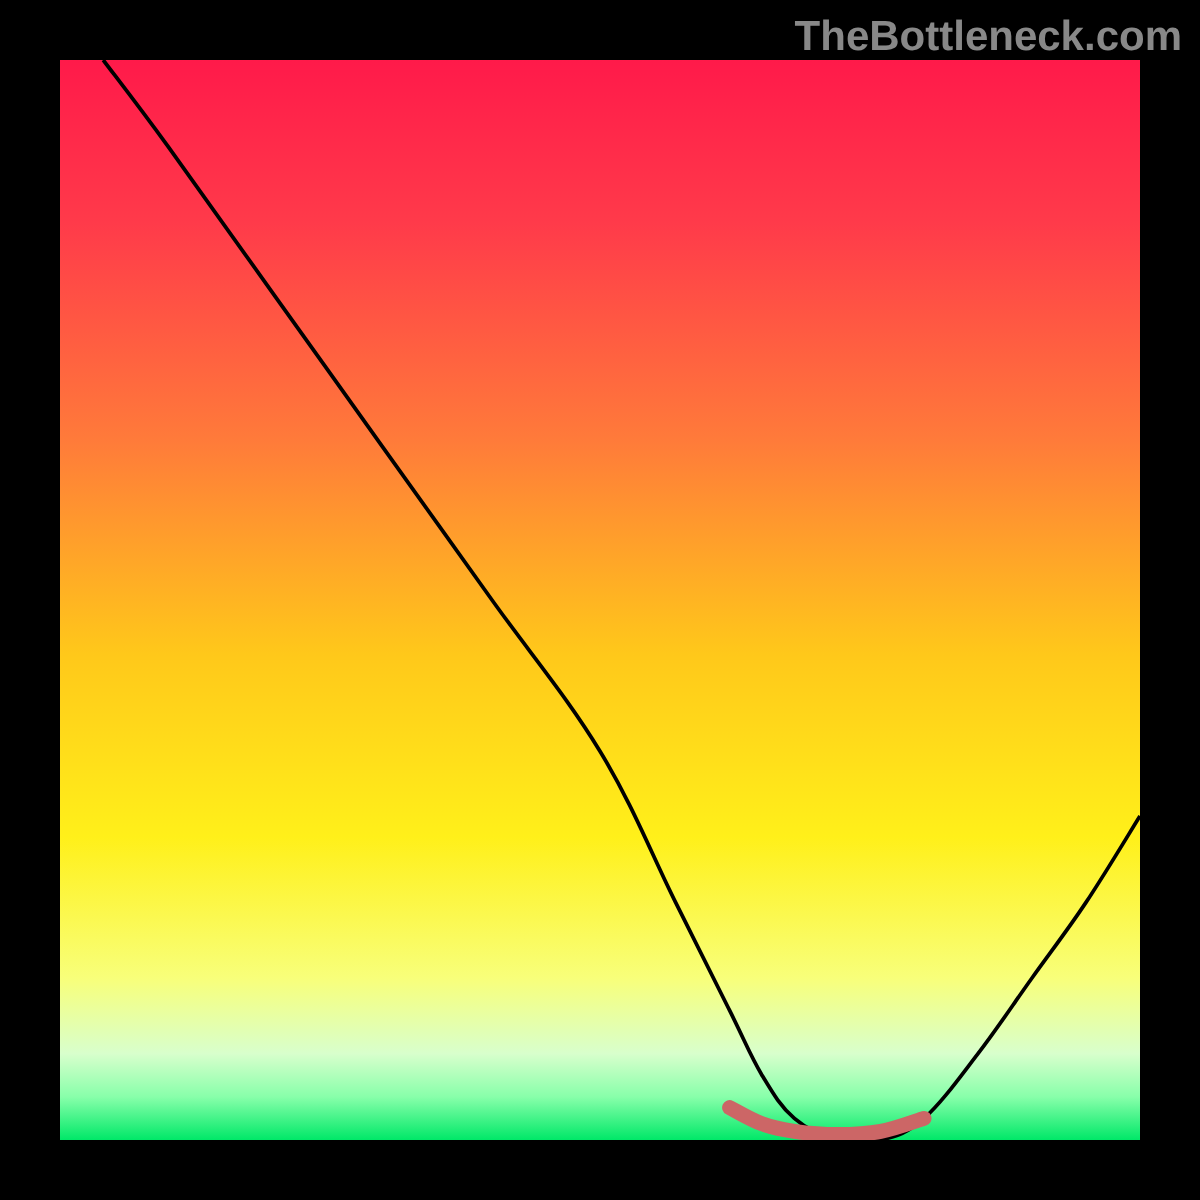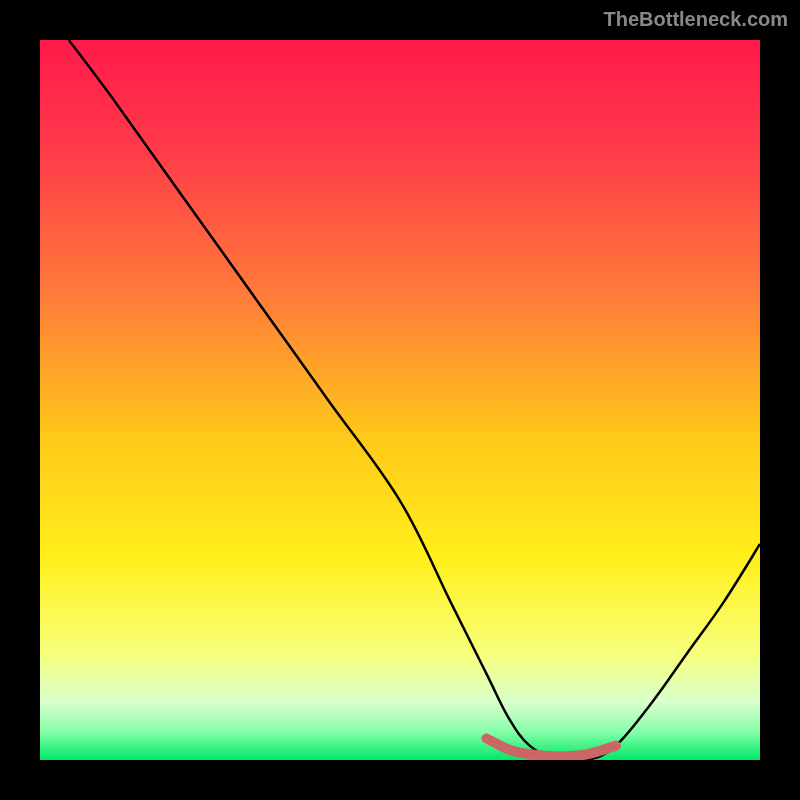--- a/index.html
+++ b/index.html
@@ -9,21 +9,21 @@
   width: 800px;
   height: 800px;
   font-family: Arial, sans-serif;
   position: relative;
 }
 .watermark {
   position: absolute;
   top: 8px;
   right: 12px;
   color: #888;
-  font-size: 20px;
+  font-size: 28px;
   font-weight: bold;
   z-index: 10;
 }
 .chart-container {
   position: absolute;
   top: 40px;
   left: 40px;
   width: 720px;
   height: 720px;
   background: #000;

